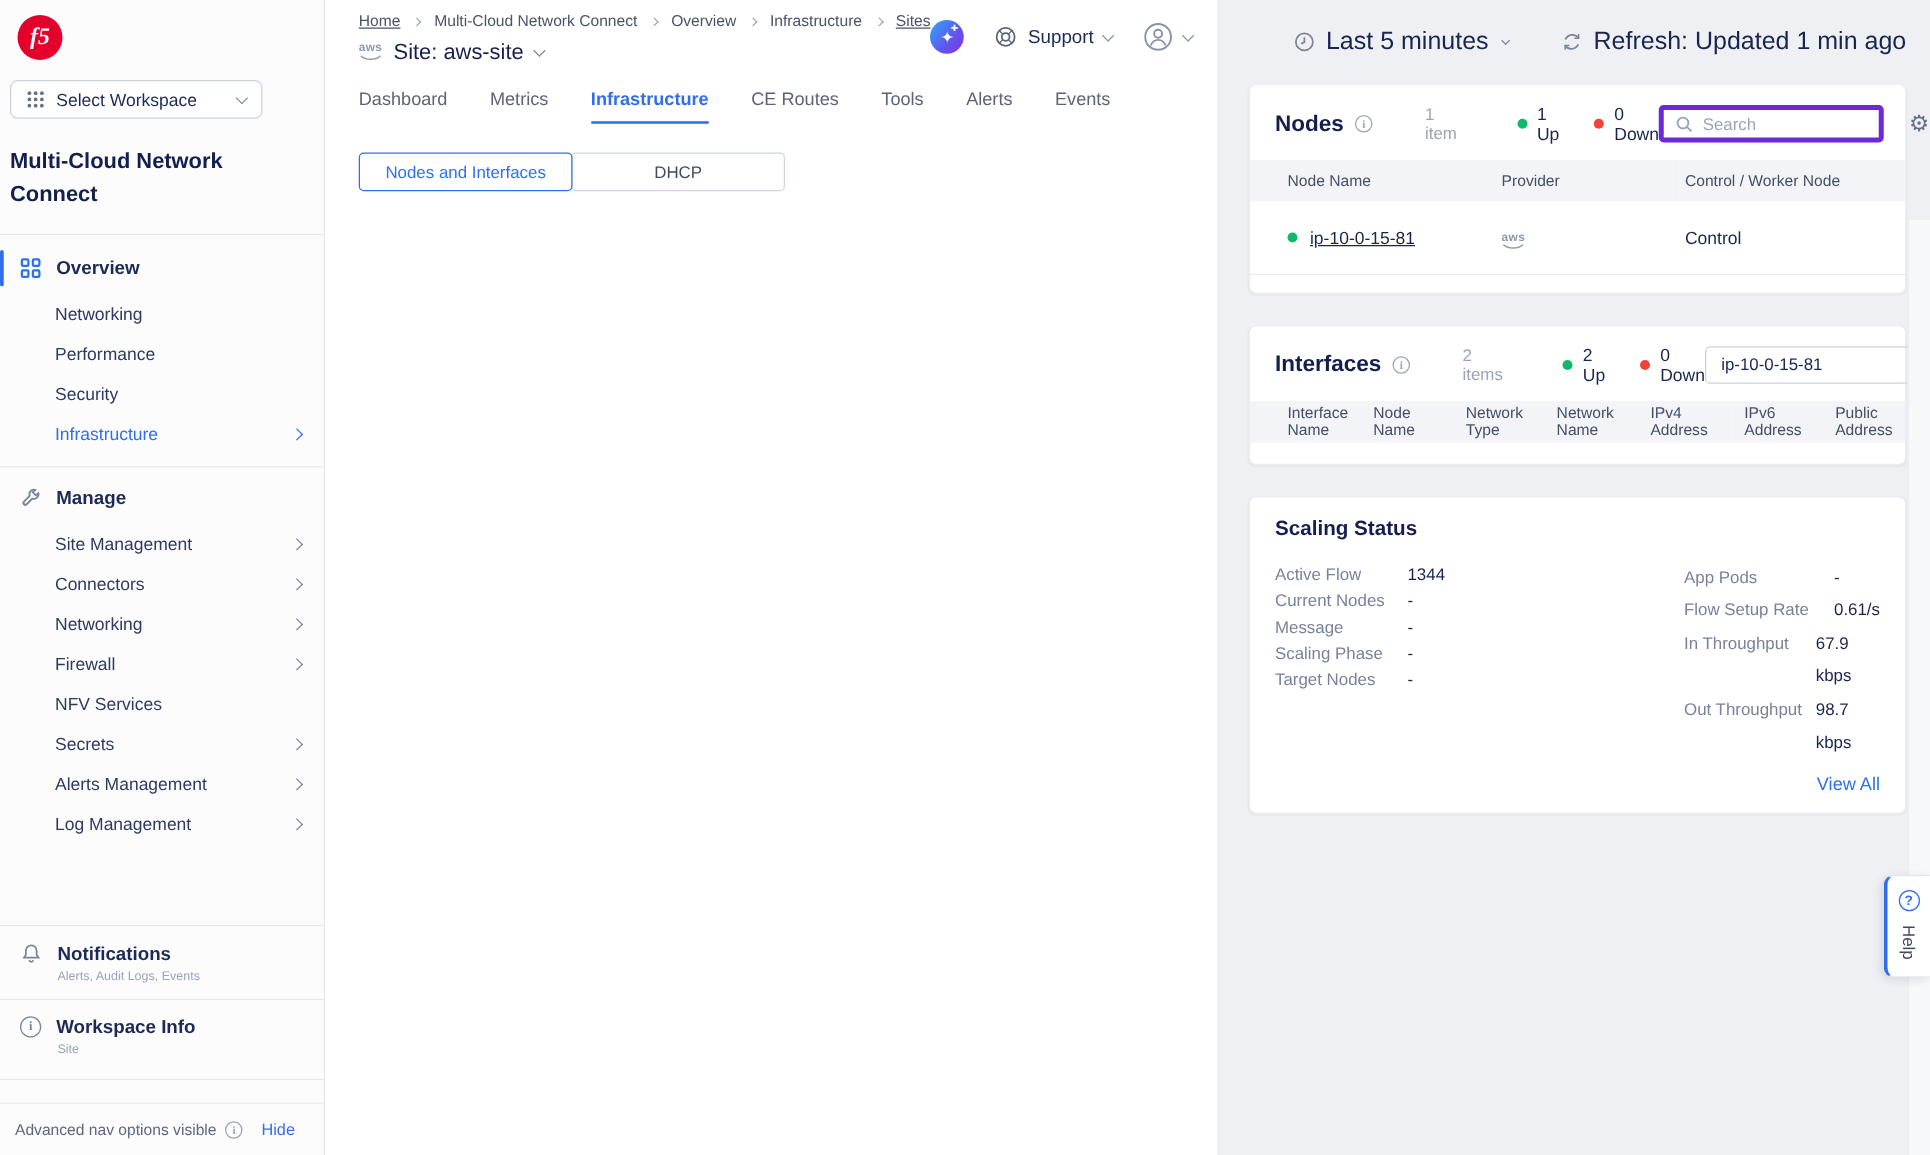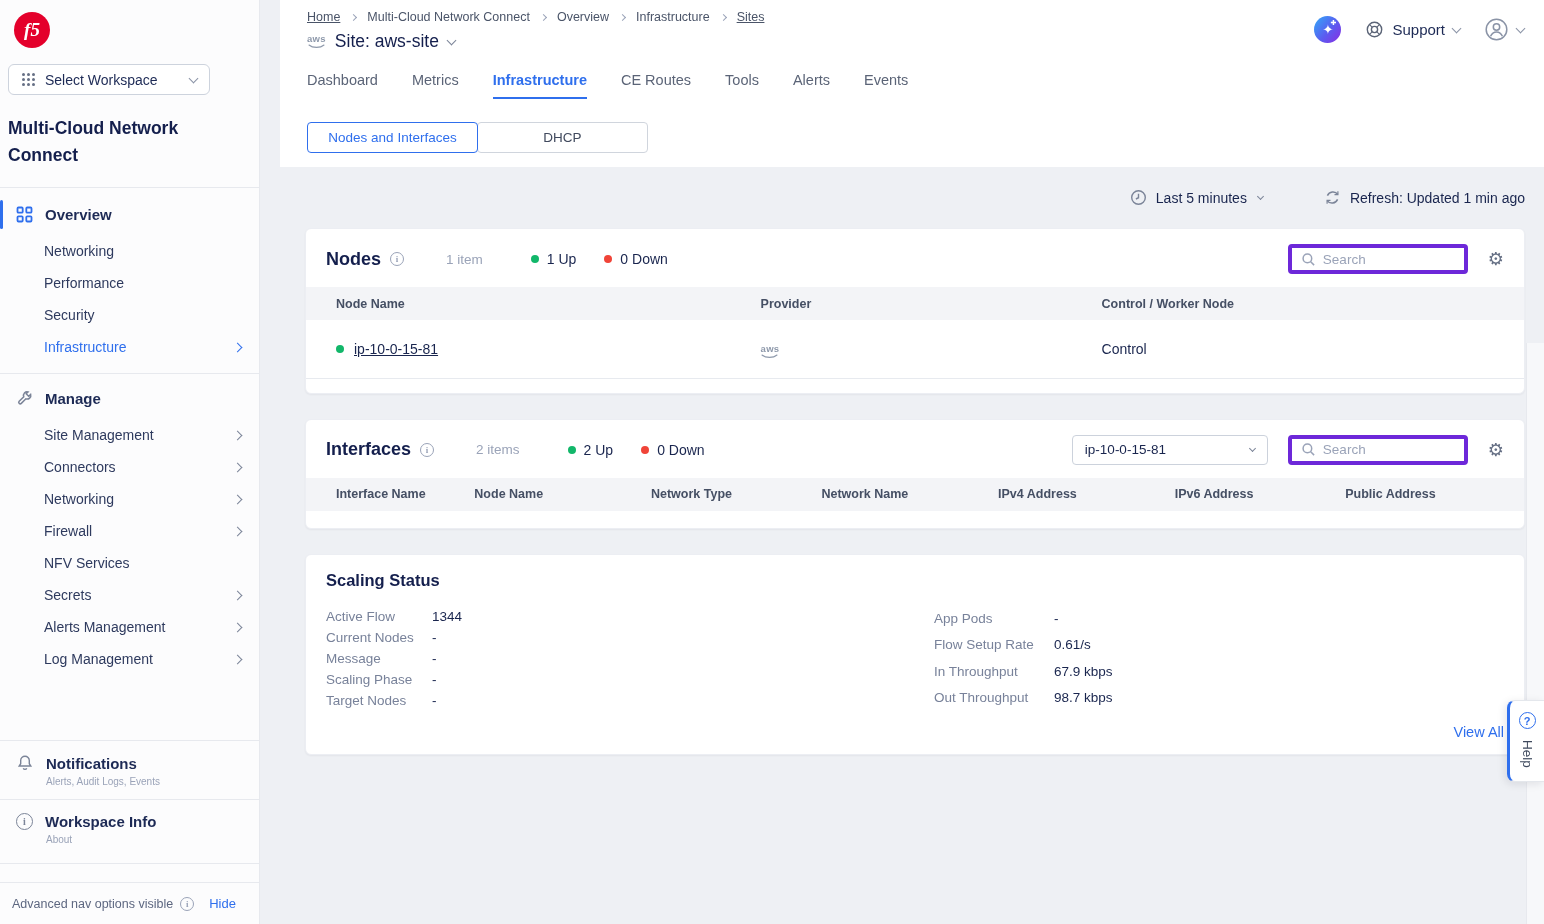--- a/index.html
+++ b/index.html
@@ -35,21 +35,21 @@
   .bottom-cluster { margin-top:auto; }
   .side-block { border-top:1px solid #e7e9ee; padding:13px 16px 12px; cursor:pointer; }
   .side-block .blk-head { display:flex; align-items:center; gap:12px; font-size:15px; font-weight:600; color:#1d2a55; }
   .side-block .blk-sub { margin:4px 0 0 30px; font-size:10px; color:#9aa3b8; }
   .side-block.last { border-bottom:1px solid #e7e9ee; padding-bottom:18px; }
   .side-footer { border-top:1px solid #e7e9ee; margin-top:18px; height:42px; display:flex; align-items:center; padding:0 12px; gap:7px; font-size:12.5px; color:#5d6780; }
   .side-footer .hide-link { color:#2f6fed; font-size:13px; margin-left:8px; cursor:pointer; }
   .info-circ { display:inline-flex; align-items:center; justify-content:center; width:14px; height:14px; border:1px solid #9aa3b8; border-radius:50%; color:#9aa3b8; font-size:9px; font-weight:bold; font-family:"Liberation Serif", serif; flex:none; }
 
   
-  .main { flex:1; display:flex; flex-direction:column; min-width:0;padding-left:20px; }
+  .main { flex:1; display:flex; flex-direction:row; min-width:0; }
   .topbar { background:#fff; padding:10px 20px 14px 27px; }
   .tb-row { display:flex; align-items:flex-start; }
   .breadcrumb { display:flex; align-items:center; gap:9px; font-size:12.5px; color:#4a5468; }
   .breadcrumb .chev { color:#9aa3b8; margin:0 2px; }
   .bc-link { text-decoration:underline; color:#4a5468; cursor:pointer; }
   .site-row { display:flex; align-items:center; gap:9px; margin-top:7px; cursor:pointer; }
   .site-title { font-size:17.5px; font-weight:500; color:#141f4d; }
   .site-row .chev { color:#7b8498; }
   .aws-logo { display:inline-flex; flex-direction:column; align-items:center; line-height:1; }
   .aws-word { font-size:9.5px; font-weight:bold; color:#8e99ab; letter-spacing:.3px; }
@@ -60,42 +60,42 @@
   .menu-btn .chev { color:#8a93a6; }
   .tabs { display:flex; gap:34px; margin:20px 0 0; }
   .tab { font-size:14.5px; color:#5b6477; padding-bottom:9px; cursor:pointer; }
   .tab.active { color:#2f6fed; font-weight:700; border-bottom:2px solid #2f6fed; }
   .subtab-row { display:flex; margin:23px 0 0; }
   .seg { width:171px; height:31px; display:flex; align-items:center; justify-content:center; font-size:13.5px; background:#fff; border:1px solid #d0d5dd; color:#414a5e; cursor:pointer; border-radius:4px; }
   .seg.active { border-color:#2f6fed; color:#2f6fed; z-index:1; }
   .seg + .seg { margin-left:-1px; }
 
   .content { flex:1; background:#eef0f4; padding:15px 19px 0 25px; position:relative; overflow:hidden; }
-  .time-row { display:flex; justify-content:flex-end; align-items:center; gap:61px; margin:7px 0 22px; font-size:14px; color:#19254e;text-align:center; }
+  .time-row { display:flex; justify-content:flex-end; align-items:center; gap:42px; margin:7px 0 22px; font-size:20px; color:#19254e;text-align:center; }
   .time-range, .refresh { display:flex; align-items:center; gap:9px; cursor:pointer; }
   .time-range .chev { color:#7b8498; margin-left:2px; }
 
   .card { background:#fff; border:1px solid #eceef3; border-radius:6px; box-shadow:0 1px 2px rgba(16,24,40,.05); margin-bottom:25px; }
   .card-head { display:flex; align-items:center; padding:15px 20px 13px; }
   .card-title { font-size:18px; font-weight:600; color:#141f4d; }
   .count { margin-left:42px; font-size:13.5px; color:#9aa3b8; }
   .updown { display:flex; align-items:center; gap:8px; font-size:14px; font-weight:500; color:#19254e; }
   .updown.first { margin-left:48px; }
   .updown + .updown { margin-left:28px; }
   .head-right { margin-left:auto; display:flex; align-items:center; gap:20px; }
   .search-box { width:180px; height:30px; border:4px solid #6d28d9; border-radius:4px; background:#fff; display:flex; align-items:center; padding:0 9px; gap:7px; }
   .search-box input { border:none; outline:none; width:100%; font-size:13.5px; font-family:inherit; color:#1d2a55; background:transparent; }
   .search-box input::placeholder { color:#9aa3b8; }
   .gear { font-size:18px; color:#667085; cursor:pointer; line-height:1; }
   .select-box { width:196px; height:30px; border:1px solid #ccd2dc; border-radius:4px; display:flex; align-items:center; padding:0 12px; font-size:13.5px; color:#19254e; cursor:pointer; }
   .select-box .chev { color:#7b8498; margin-left:auto; }
 
   table { width:100%; border-collapse:collapse; }
   thead tr { background:#f3f4f7; }
-  th { height:33px; text-align:left; font-size:12.5px; font-weight:700; color:#454f64; padding:0 10px; }
+  th { height:33px; text-align:left; font-size:12.5px; font-weight:400; color:#454f64; padding:0 10px; }
   th:first-child, td:first-child { padding-left:30px; }
   td { font-size:14px; color:#19254e; padding:0 10px; }
   tbody tr { border-bottom:1px solid #e7eaef; }
   .nodes-table td { height:58px; }
   .if-table td { height:49px; }
   .cell-link { display:inline-flex; align-items:center; gap:10px; }
   .cell-link a { color:#19254e; text-decoration:underline; font-weight:500; cursor:pointer; }
   .card-pad-bottom { height:14px; }
 
   .scaling { padding:16px 20px 14px; }
@@ -229,21 +229,21 @@
         </span>
         <span>Notifications</span>
       </div>
       <div class="blk-sub">Alerts, Audit Logs, Events</div>
     </div>
     <div class="side-block last">
       <div class="blk-head">
         <span class="info-circ" style="width:17px;height:17px;font-size:10px;border-color:#7b8498;color:#7b8498;">i</span>
         <span>Workspace Info</span>
       </div>
-      <div class="blk-sub">About</div>
+      <div class="blk-sub">Site</div>
     </div>
     <div class="side-footer">
       <span>Advanced nav options visible</span>
       <span class="info-circ">i</span>
       <span class="hide-link">Hide</span>
     </div>
   </div>
 </aside>
 
 <div class="main">

